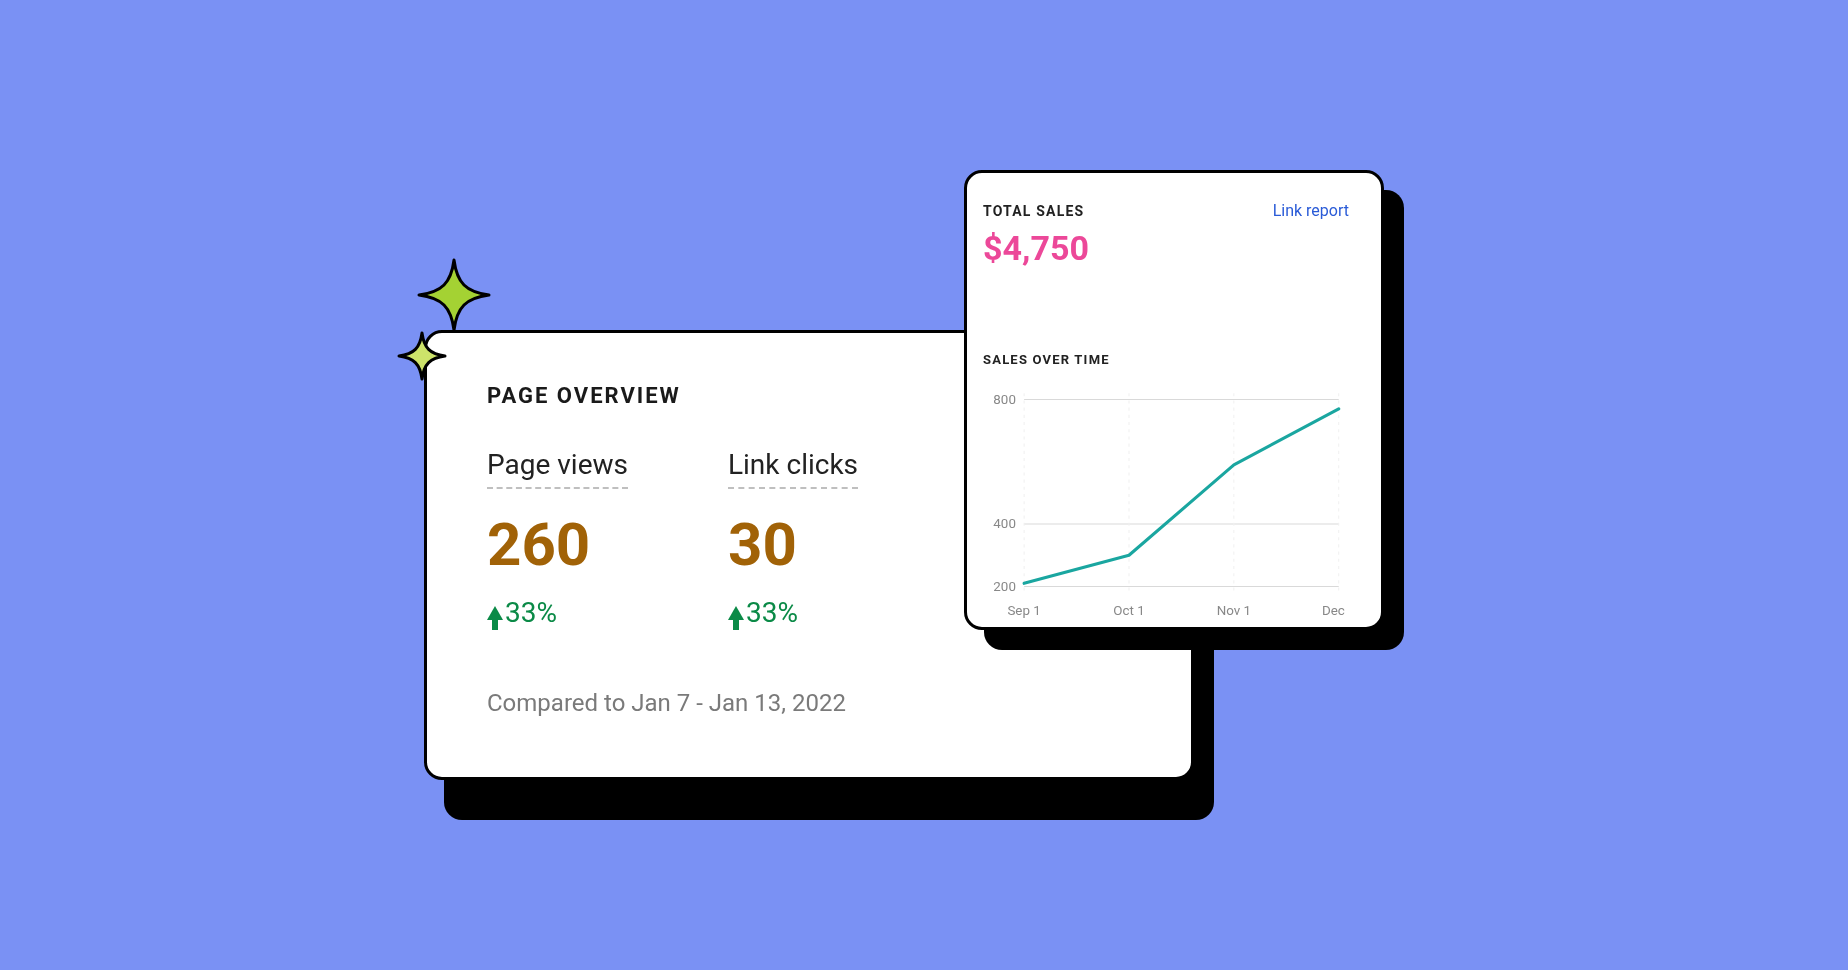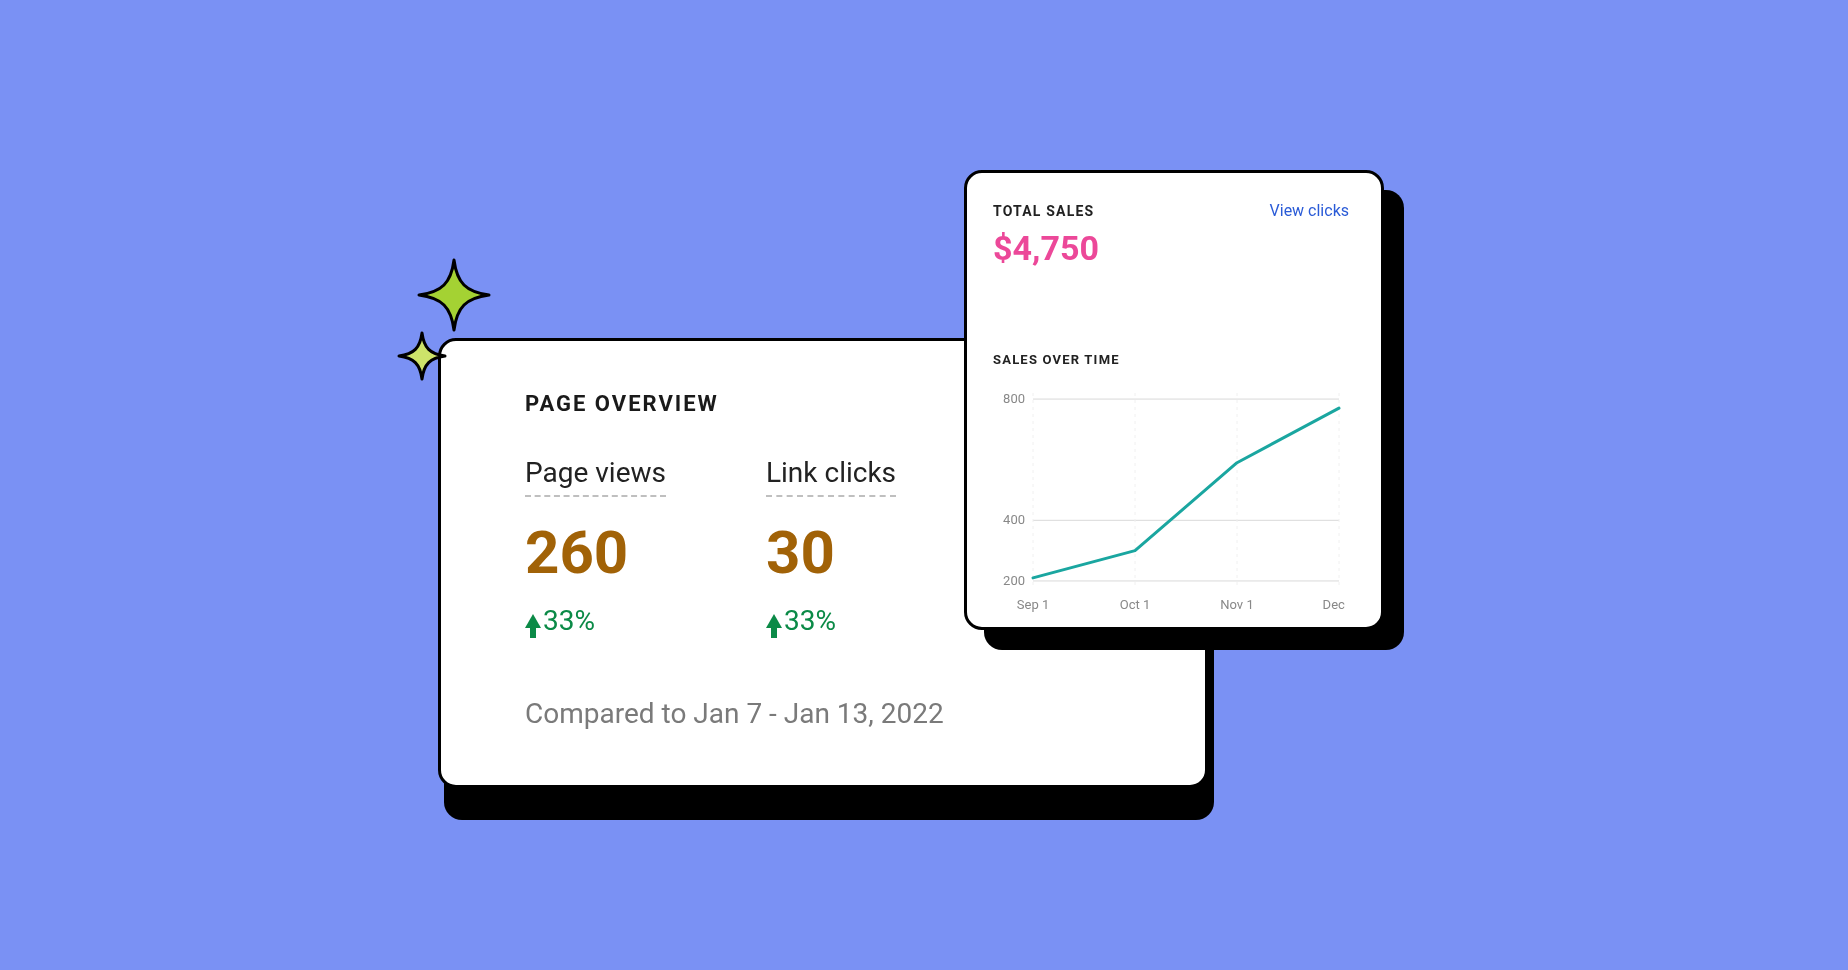--- a/index.html
+++ b/index.html
@@ -30,21 +30,21 @@
     border-radius: 18px;
   }
   .shadow {
     position: absolute;
     background: #000000;
     border-radius: 18px;
   }
 
   
   .po-shadow { left: 290px; top: 270px; width: 770px; height: 470px; }
-  .po-card   { left: 284px; top: 250px; width: 770px; height: 450px; padding: 50px 60px 40px 84px; margin-top: 8px; }
+  .po-card   { left: 270px; top: 250px; width: 770px; height: 450px; padding: 50px 60px 40px 60px; }
 
   .po-title {
     font-size: 22px;
     font-weight: 700;
     letter-spacing: 2px;
     color: #1a1a1a;
     margin-bottom: 40px;
   }
 
   .po-metrics {
@@ -82,27 +82,27 @@
   }
   .arrow-up::after {
     content: "";
     position: absolute;
     left: -3px; top: 12px;
     width: 6px; height: 12px;
     background: #0b8a47;
   }
 
   .po-compare {
-    font-size: 28px;
+    font-size: 24px;
     color: #7a7a7a;
   }
 
   
   .ts-shadow { left: 830px; top: 110px; width: 420px; height: 460px; }
-  .ts-card   { left: 810px; top: 90px;  width: 420px; height: 460px; padding: 28px 32px 24px 26px; display:flex; flex-direction:column; }
+  .ts-card   { left: 810px; top: 90px;  width: 420px; height: 460px; padding: 28px 32px 24px 16px; display:flex; flex-direction:column; }
 
   .ts-head {
     display: flex;
     justify-content: space-between;
     align-items: baseline;
     margin-bottom: 8px;
   }
   .ts-title {
     font-size: 14px;
     font-weight: 700;
@@ -174,21 +174,21 @@
       </div>
     </div>
 
     <div class="po-compare">Compared to Jan 7 - Jan 13, 2022</div>
   </div>
 
   <div class="shadow ts-shadow"></div>
   <div class="card ts-card">
     <div class="ts-head">
       <div class="ts-title">TOTAL SALES</div>
-      <div class="ts-link">View clicks</div>
+      <div class="ts-link">Link report</div>
     </div>
     <div class="ts-amount">$4,750</div>
     <div class="ts-sub">SALES OVER TIME</div>
 
     <div class="chart-wrap">
       <svg class="chart-svg" id="sales-chart-svg" viewBox="0 0 356 230" preserveAspectRatio="none">
           <line class="grid-h" x1="40" x2="346" y1="195.9375" y2="195.9375"></line>
           <text class="y-tick" x="32" y="199.9375" text-anchor="end">200</text>
           <line class="grid-h" x1="40" x2="346" y1="135.3125" y2="135.3125"></line>
           <text class="y-tick" x="32" y="139.3125" text-anchor="end">400</text>

